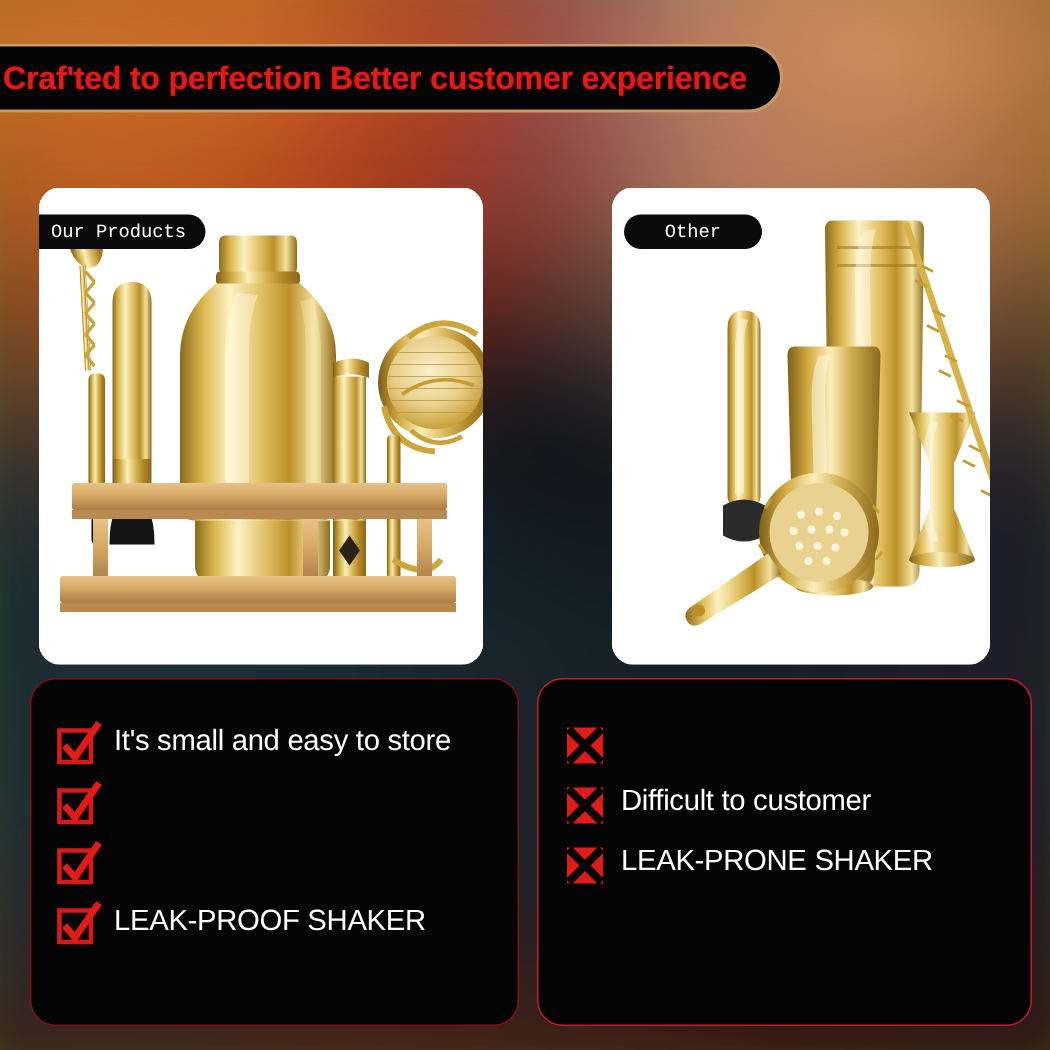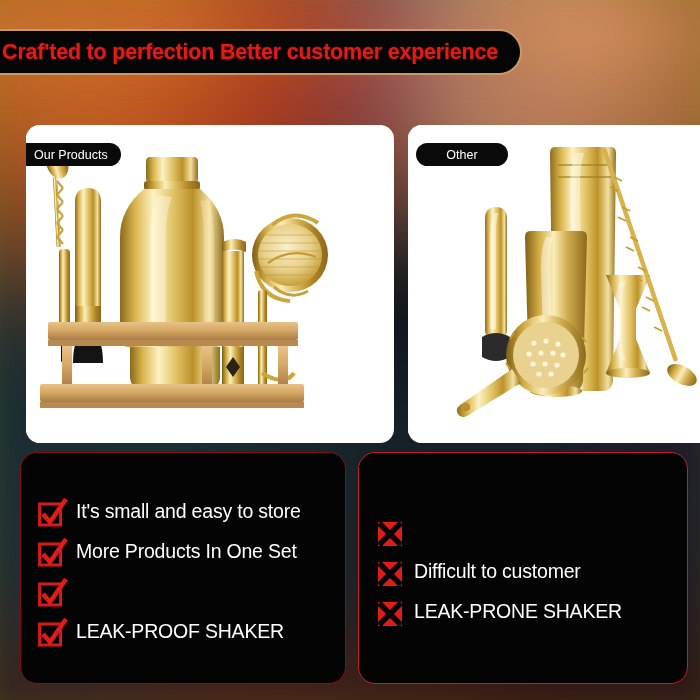--- a/index.html
+++ b/index.html
@@ -73,21 +73,22 @@
     font-weight: bold;
     letter-spacing: -0.2px;
     white-space: nowrap;
     text-shadow: 0 0 2px rgba(224,27,24,0.55);
   }
 
   
   .column {
     position: absolute;
     top: 125px;
-    width: 368px;
+    width: 296px;
+    font-family: Liberation Mono, monospace;
   }
   #column-left  { left: 26px; }
   #column-right { left: 364px; padding-left: 44px; }
 
   .photo-panel {
     position: relative;
     height: 318px;
     background: #ffffff;
     border-radius: 14px;
     overflow: hidden;
@@ -119,21 +120,21 @@
   
   .bullets {
     position: absolute;
     top: 452px;
     height: 232px;
     background: #040404;
     border-radius: 17px;
     padding: 22px 12px 14px 16px;
     display: flex;
     flex-direction: column;
-    justify-content: center;
+    justify-content: flex-start;
   }
   #bullets-left  { left: 20px; width: 326px; border: 1.6px solid #7e1118; }
   #bullets-right { left: 358px; width: 330px; border: 1.6px solid #c01f27; }
 
   .bullet-row {
     display: flex;
     align-items: center;
     gap: 9px;
     height: 40px;
   }
@@ -352,21 +353,20 @@
       <span class="bullet-text">It's small and easy to store</span>
     </div>
 
     <div class="bullet-row">
       <span class="bullet-icon">
         <svg width="30" height="30" viewBox="0 0 30 30">
           <rect x="2.6" y="7" width="21" height="21" fill="none" stroke="#d91a1a" stroke-width="3"></rect>
           <path d="M6 17 L13 25 L29 2" fill="none" stroke="#e01b18" stroke-width="4.6"></path>
         </svg>
       </span>
-      <span class="bullet-text">More Products In One Set</span>
     </div>
 
     <div class="bullet-row">
       <span class="bullet-icon">
         <svg width="30" height="30" viewBox="0 0 30 30">
           <rect x="2.6" y="7" width="21" height="21" fill="none" stroke="#d91a1a" stroke-width="3"></rect>
           <path d="M6 17 L13 25 L29 2" fill="none" stroke="#e01b18" stroke-width="4.6"></path>
         </svg>
       </span>
     </div>

